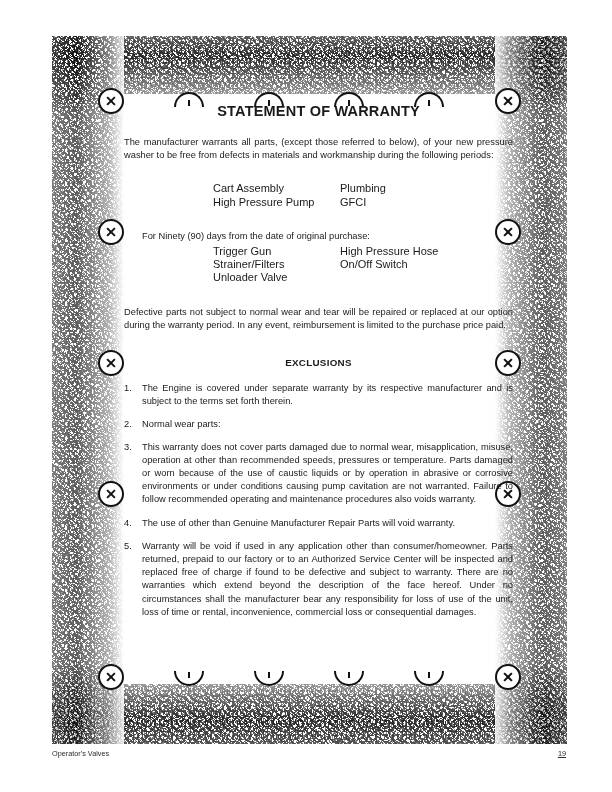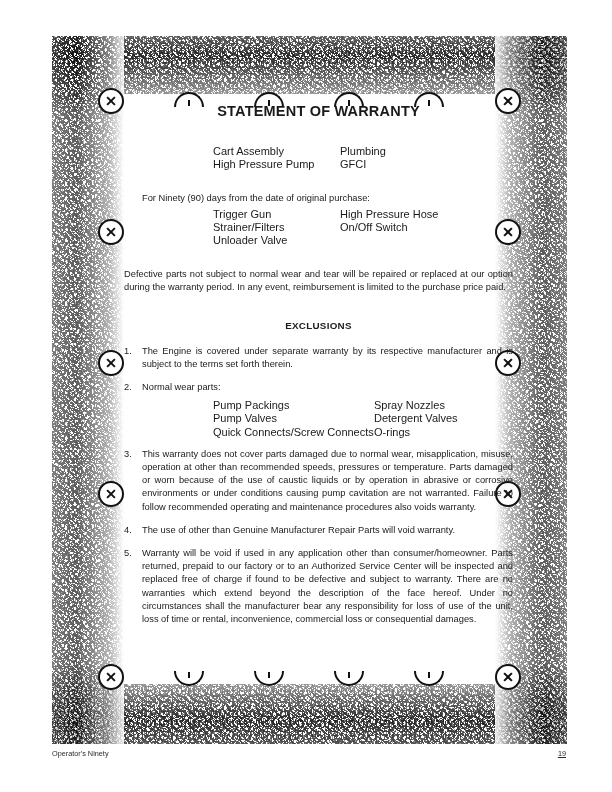--- a/index.html
+++ b/index.html
@@ -308,20 +308,21 @@
 
     <div class="medallion" style="right:46px; top:183px;"></div>
     <div class="medallion" style="right:46px; top:314px;"></div>
     <div class="medallion" style="right:46px; top:445px;"></div>
   </div>
 
   <div class="content">
 
     <h1 class="doc-title">STATEMENT OF WARRANTY</h1>
 
+    <p class="body-par">The manufacturer warrants all parts, (except those referred to below), of your new pressure washer to be free from defects in materials and workmanship during the following periods:</p>
 
     <div class="spacer-sm"></div>
 
     <div class="period-block">
       <table class="parts-table">
         <tbody>
           <tr>
             <td class="col1">Cart Assembly</td>
             <td>Plumbing</td>
           </tr>
@@ -368,36 +369,20 @@
     <ol class="exclusions">
 
       <li>
         <span class="num">1.</span>
         <span class="txt">The Engine is covered under separate warranty by its respective manufacturer and is subject to the terms set forth therein.</span>
       </li>
 
       <li class="tight">
         <span class="num">2.</span>
         <span class="txt">Normal wear parts:</span>
-        <table class="parts-table wide" style="margin-left:71px; margin-top:5px;">
-          <tbody>
-            <tr>
-              <td class="col1">Pump Packings</td>
-              <td>Spray Nozzles</td>
-            </tr>
-            <tr>
-              <td class="col1">Pump Valves</td>
-              <td>Detergent Valves</td>
-            </tr>
-            <tr>
-              <td class="col1">Quick Connects/Screw Connects</td>
-              <td>O-rings</td>
-            </tr>
-          </tbody>
-        </table>
       </li>
 
       <li style="margin-top:9px;">
         <span class="num">3.</span>
         <span class="txt">This warranty does not cover parts damaged due to normal wear, misapplication, misuse, operation at other than recommended speeds, pressures or temperature.  Parts damaged or worn because of the use of caustic liquids or by operation in abrasive or corrosive environments or under conditions causing pump cavitation are not warranted.  Failure to follow recommended operating and maintenance procedures also voids warranty.</span>
       </li>
 
       <li>
         <span class="num">4.</span>
         <span class="txt">The use of other than Genuine Manufacturer Repair Parts will void warranty.</span>
@@ -405,17 +390,17 @@
 
       <li>
         <span class="num">5.</span>
         <span class="txt"> Warranty will be void if used in any application other than consumer/homeowner.  Parts returned, prepaid to our factory or to an Authorized Service Center will be inspected and replaced free of charge if found to be defective and subject to warranty.   There are no warranties which extend beyond the description of the face hereof.   Under no circumstances shall the manufacturer bear any responsibility for loss of use of the unit, loss of time or rental, inconvenience, commercial loss or consequential damages.</span>
       </li>
 
     </ol>
   </div>
 
   <div class="footer">
-    <span class="left">Operator's Ninety</span>
+    <span class="left">Operator's Valves</span>
     <span class="right">19</span>
   </div>
 
 </div>
 
 </body></html>

